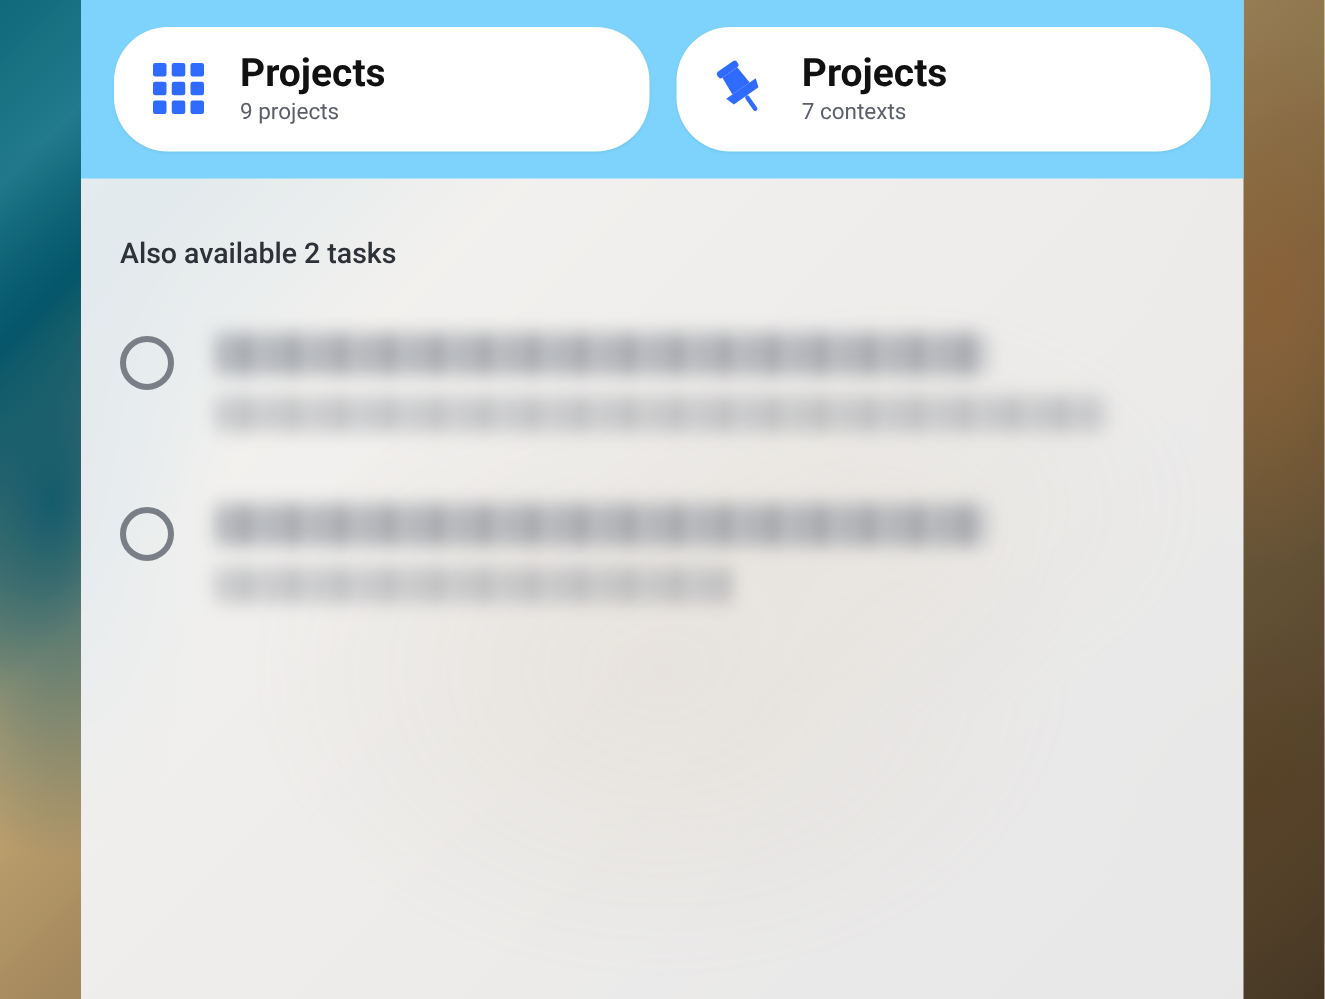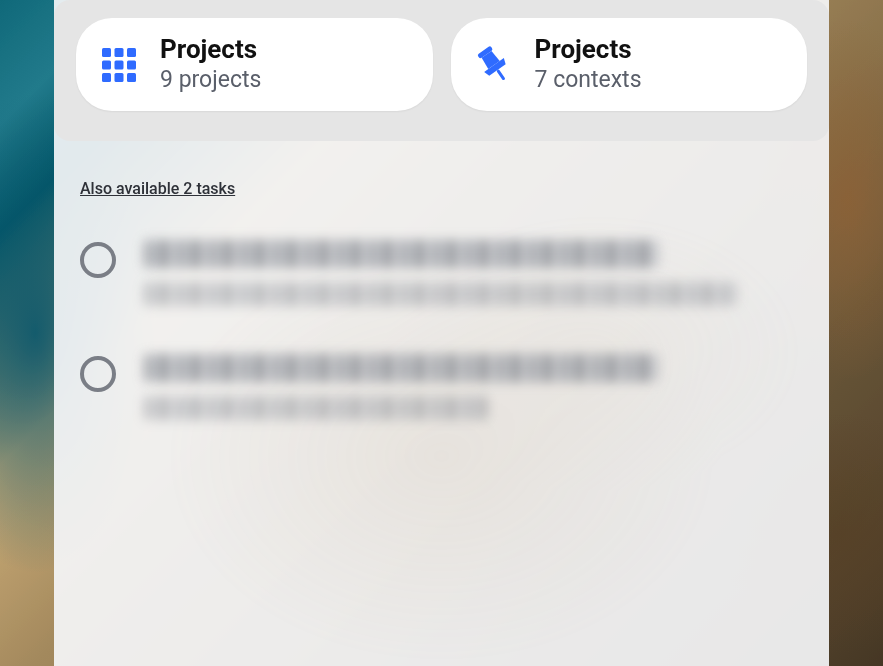--- a/index.html
+++ b/index.html
@@ -29,25 +29,24 @@
     left: 54px;
     top: 0;
     right: 54px;
     bottom: 0;
     background: rgba(245,246,248,0.92);
     display: flex;
     flex-direction: column;
   }
   
   .header-bar {
-    background: #e5e5e5;
-    padding: 18px 22px 30px 22px;
+    background: #7dd3fc;
+    padding: 18px 22px 18px 22px;
     display: flex;
     gap: 18px;
-    border-radius: 16px;
   }
   
   .pill-card {
     flex: 1;
     background: #fff;
     border-radius: 36px;
     padding: 16px 24px 16px 20px;
     display: flex;
     align-items: center;
     gap: 18px;
@@ -57,44 +56,43 @@
   .pill-icon {
     width: 46px;
     height: 46px;
     display: flex;
     align-items: center;
     justify-content: center;
     flex-shrink: 0;
   }
   .pill-text { display: flex; flex-direction: column; }
   .pill-title { font-size: 26px; font-weight: 700; color: #111; line-height: 1.2; }
-  .pill-sub { font-size: 23px; color: #5a5f6a; line-height: 1.3; }
+  .pill-sub { font-size: 15px; color: #5a5f6a; line-height: 1.3; }
   
   .content {
     flex: 1;
     padding: 38px 26px 20px 26px;
     position: relative;
   }
   .content-bg {
     position: absolute;
     inset: 0;
     opacity: 0.12;
     background:
       radial-gradient(ellipse 400px 300px at 50% 60%, rgba(180,150,110,0.9), transparent 70%),
       radial-gradient(ellipse 300px 200px at 70% 40%, rgba(200,180,150,0.7), transparent 70%);
     pointer-events: none;
   }
   
   .section-heading {
-    font-size: 16px;
+    font-size: 19px;
     color: #2e3138;
     font-weight: 500;
     margin-bottom: 42px;
     position: relative;
-    text-decoration: underline;
   }
   
   .task-row {
     display: flex;
     align-items: flex-start;
     gap: 28px;
     margin-bottom: 48px;
     position: relative;
   }
   .task-check {

